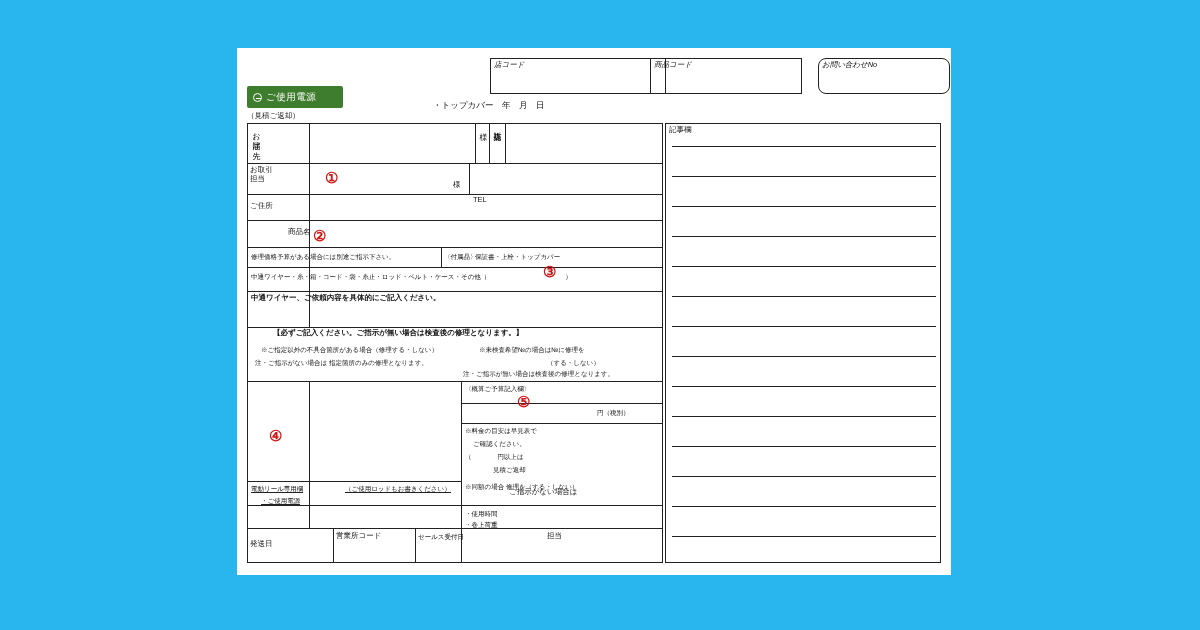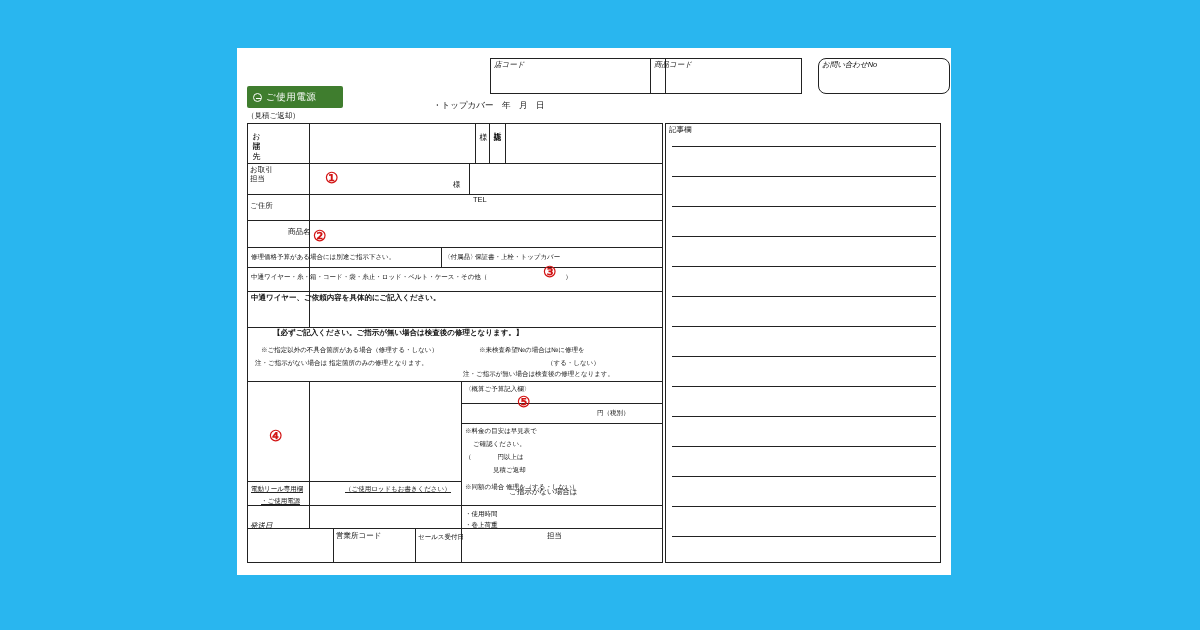--- a/index.html
+++ b/index.html
@@ -191,18 +191,18 @@
 
     <div class="cellTxt xs" style="left:218px; top:387px;">・使用時間</div>
     <div class="cellTxt xs" style="left:218px; top:398px;">・巻上荷重</div>
 
     <div class="cellTxt sm" style="left:300px; top:409px;">担当</div>
 
     <div class="vline" style="left:86px;  top:405px; height:35px;"></div>
     <div class="vline" style="left:168px; top:405px; height:35px;"></div>
     <div class="vline" style="left:214px; top:405px; height:35px;"></div>
 
-    <div class="cellTxt sm" style="left:3px;  top:399px;font-style:italic;">発送日</div>
+    <div class="cellTxt sm" style="left:3px;  top:417px;">発送日</div>
     <div class="cellTxt sm" style="left:89px; top:409px;">営業所コード</div>
     <div class="cellTxt xs" style="left:171px; top:410px;">セールス受付日</div>
   </div>
 
 </div>
 
 </body></html>

